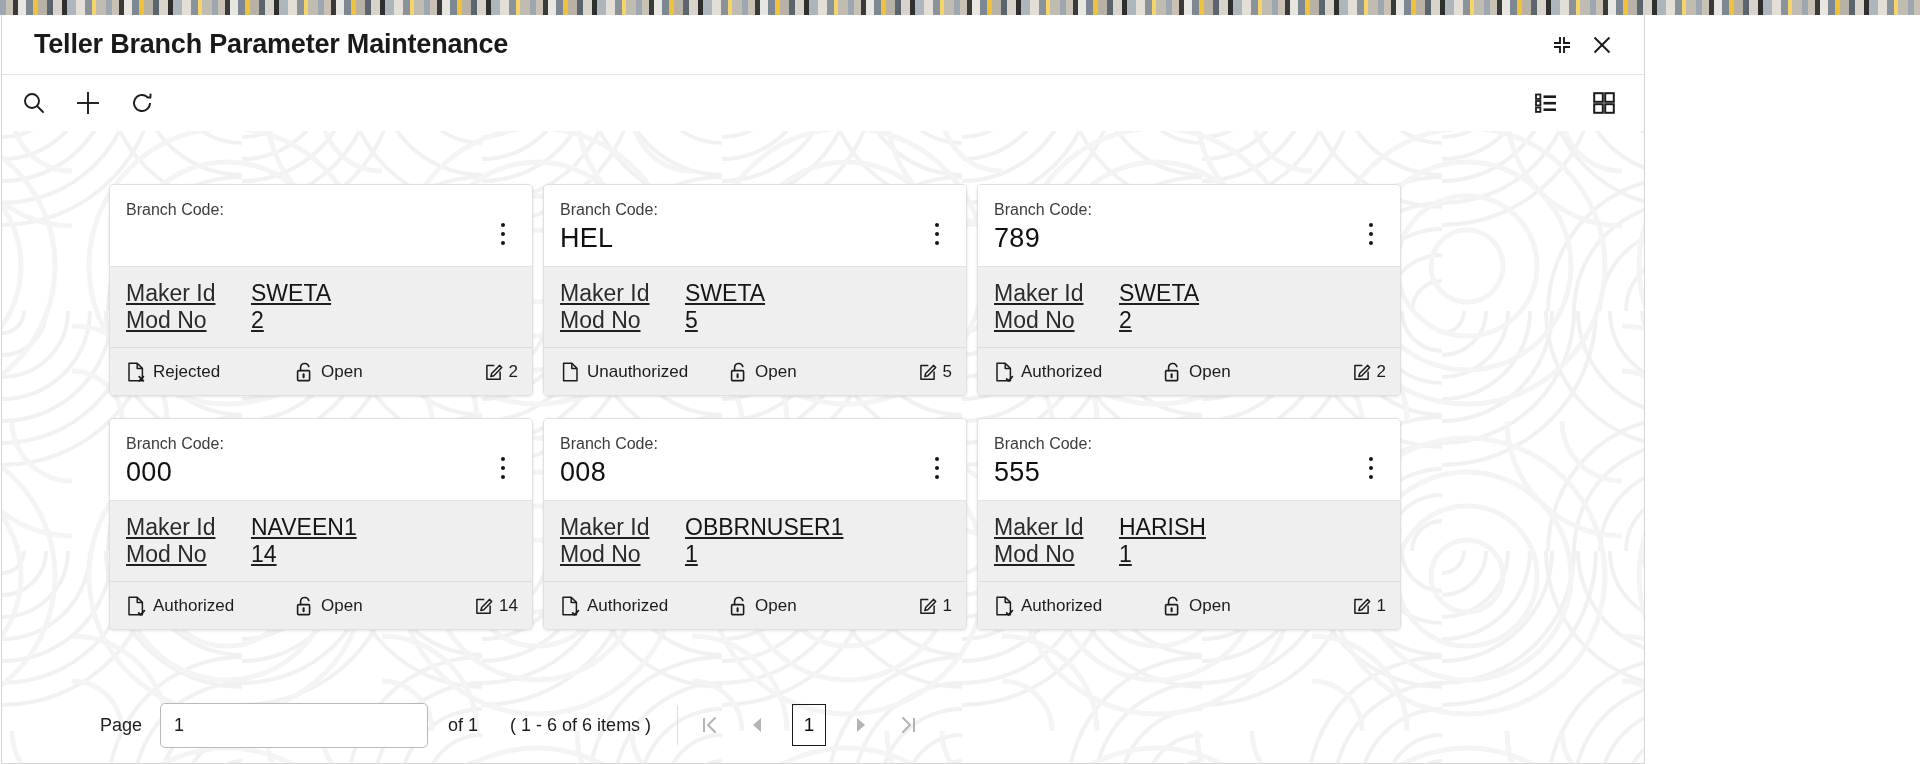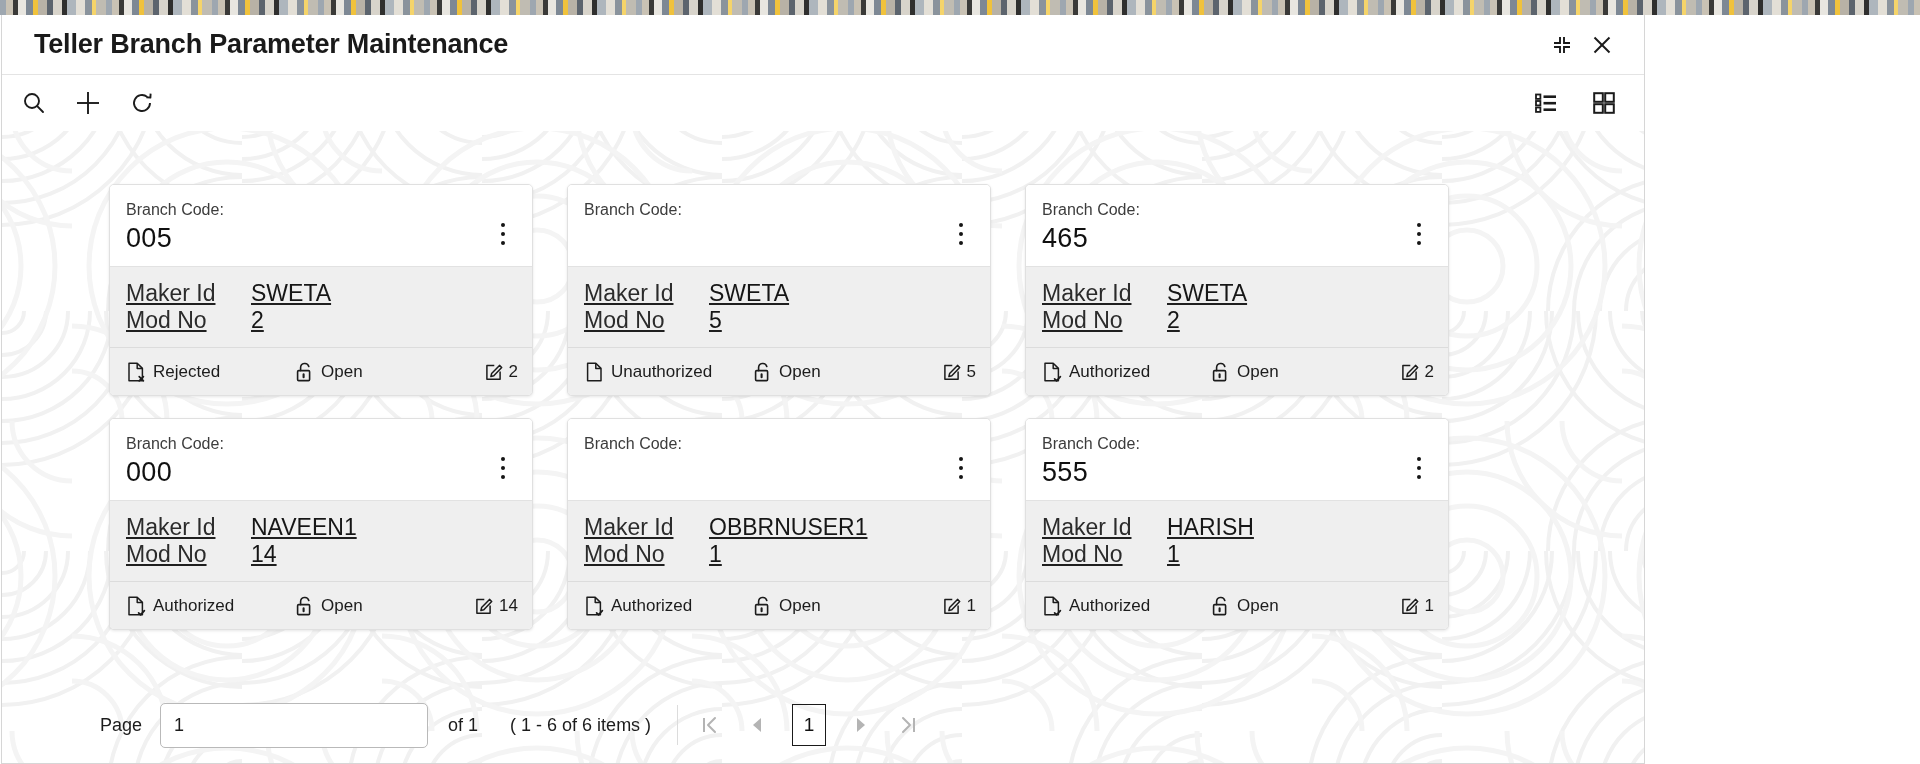--- a/index.html
+++ b/index.html
@@ -119,21 +119,21 @@
   }
 
   
   #card-grid {
     position: absolute;
     top: 53px;
     left: 107px;
     right: 17px;
     display: flex;
     flex-wrap: wrap;
-    gap: 22px 34px;
+    gap: 22px 10px;
     z-index: 2;
   }
 
   .record-card {
     width: 424px;
     background: #ffffff;
     border: 1px solid #e0e0e0;
     border-radius: 5px;
     box-shadow: 0 1px 3px rgba(0,0,0,0.10);
     overflow: hidden;
@@ -402,21 +402,20 @@
       <rect x="0" y="0" width="1918" height="700" fill="#ffffff"></rect>
       <rect x="0" y="0" width="1918" height="700" fill="url(#arcsA)"></rect>
       <rect x="0" y="0" width="1918" height="700" fill="url(#arcsB)"></rect>
     </svg>
 
     <div id="card-grid">
         <div class="record-card">
           <div class="card-header">
             <div class="card-header-text">
               <div class="card-label">Branch Code:</div>
-              <div class="card-value">005</div>
             </div>
             <div class="kebab-btn">
               <span></span>
               <span></span>
               <span></span>
             </div>
           </div>
           <div class="card-body">
             <div class="body-row">
               <span class="body-key">Maker Id</span>
@@ -459,20 +458,21 @@
                 </svg>
               </span>
               <span>2</span>
             </div>
           </div>
         </div>
         <div class="record-card">
           <div class="card-header">
             <div class="card-header-text">
               <div class="card-label">Branch Code:</div>
+              <div class="card-value">HEL</div>
             </div>
             <div class="kebab-btn">
               <span></span>
               <span></span>
               <span></span>
             </div>
           </div>
           <div class="card-body">
             <div class="body-row">
               <span class="body-key">Maker Id</span>
@@ -511,21 +511,21 @@
                 </svg>
               </span>
               <span>5</span>
             </div>
           </div>
         </div>
         <div class="record-card">
           <div class="card-header">
             <div class="card-header-text">
               <div class="card-label">Branch Code:</div>
-              <div class="card-value">465</div>
+              <div class="card-value">789</div>
             </div>
             <div class="kebab-btn">
               <span></span>
               <span></span>
               <span></span>
             </div>
           </div>
           <div class="card-body">
             <div class="body-row">
               <span class="body-key">Maker Id</span>
@@ -619,20 +619,21 @@
                 </svg>
               </span>
               <span>14</span>
             </div>
           </div>
         </div>
         <div class="record-card">
           <div class="card-header">
             <div class="card-header-text">
               <div class="card-label">Branch Code:</div>
+              <div class="card-value">008</div>
             </div>
             <div class="kebab-btn">
               <span></span>
               <span></span>
               <span></span>
             </div>
           </div>
           <div class="card-body">
             <div class="body-row">
               <span class="body-key">Maker Id</span>

